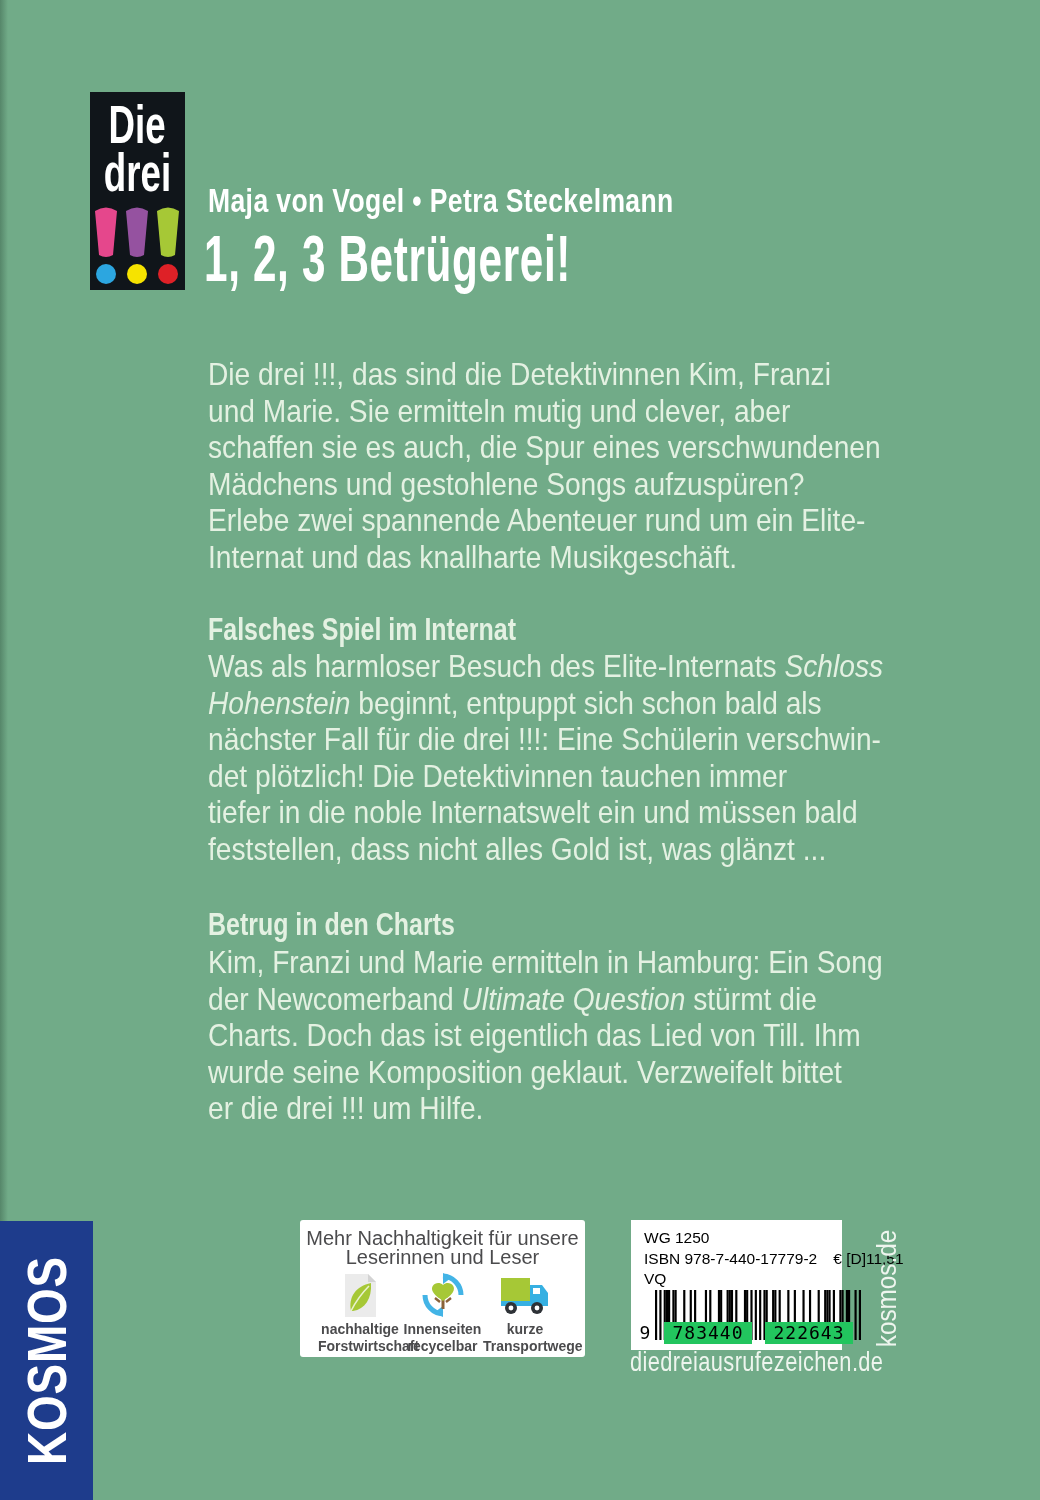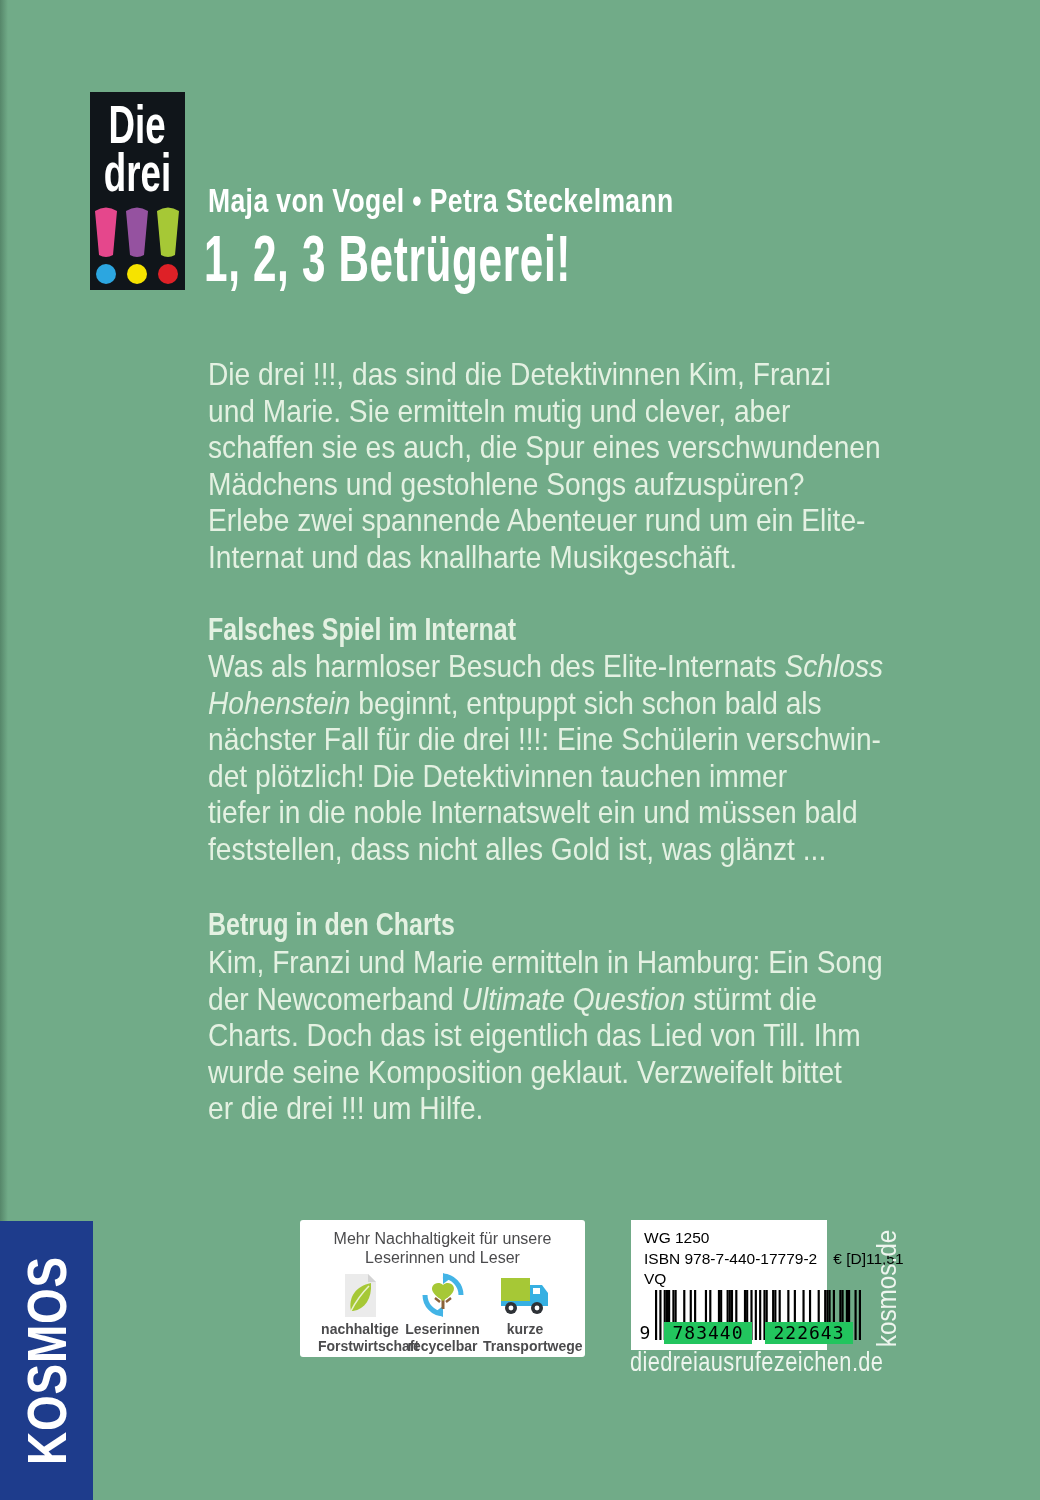--- a/index.html
+++ b/index.html
@@ -68,31 +68,31 @@
     color:#fff;font-size:56px;font-weight:bold;white-space:nowrap;
     transform:rotate(-90deg) scaleX(0.82);letter-spacing:1px;
   }
   
   .sustain-box{
     position:absolute;left:300px;top:1220px;width:285px;height:137px;
     background:#fff;border-radius:3px;color:#4b4b4d;text-align:center;
     box-sizing:border-box;
   }
   .sustain-title{
-    font-size:16px;line-height:19px;margin-top:9px;white-space:pre-line;
+    font-size:20px;line-height:19px;margin-top:9px;white-space:pre-line;
   }
   .sustain-items{
     display:flex;justify-content:space-between;padding:0 18px;margin-top:6px;
   }
   .sustain-item{width:84px;}
   .sustain-item svg{display:block;margin:0 auto;}
   .sustain-label{font-size:14px;line-height:17px;white-space:pre-line;margin-top:3px;font-weight:bold;}
   
   .barcode-box{
-    position:absolute;left:631px;top:1220px;width:196px;height:130px;
+    position:absolute;left:631px;top:1220px;width:211px;height:130px;
     background:#fff;color:#000;box-sizing:border-box;
   }
   .bc-meta{margin:8px 0 0 13px;font-size:15.5px;line-height:20.5px;}
   .bc-line{white-space:nowrap;}
   .bc-price{margin-left:16px;}
   .bc-wrap{position:absolute;left:12px;top:70px;width:220px;height:52px;}
   .bc-wrap svg{position:absolute;left:12px;top:0;}
   .bc-digit{
     position:absolute;top:32px;height:22px;background:#22c55e;
     font-family:"DejaVu Sans Mono",monospace;font-size:18px;line-height:22px;
@@ -187,21 +187,21 @@
       <div class="sustain-item">
         <svg width="46" height="45" viewBox="0 0 46 45">
           <path d="M23 3 A 19 19 0 0 1 41 22" stroke="#43b4e6" stroke-width="5" fill="none"></path>
           <path d="M23 41 A 19 19 0 0 1 5 22" stroke="#43b4e6" stroke-width="5" fill="none"></path>
           <path d="M23 0 l8 5 -8 6 z" fill="#43b4e6"></path>
           <path d="M23 44 l-8 -5 8 -6 z" fill="#43b4e6"></path>
           <rect x="21.5" y="25" width="3" height="11" fill="#8a6239"></rect>
           <path d="M20 29 l-5 -4 M26 29 l5 -4" stroke="#8a6239" stroke-width="2.4" fill="none"></path>
           <path d="M23 12 C 18 7, 9 12, 13 19 C 16 24, 21 26, 23 28 C 25 26, 30 24, 33 19 C 37 12, 28 7, 23 12 Z" fill="#a6c836"></path>
         </svg>
-        <div class="sustain-label">Leserinnen
+        <div class="sustain-label">Innenseiten
 recycelbar</div>
       </div>
       <div class="sustain-item">
         <svg width="52" height="45" viewBox="0 0 52 45">
           <rect x="2" y="5" width="29" height="23" fill="#a6c836"></rect>
           <path d="M31 12 h12 l6 8 v11 h-18 z" fill="#36b0e2"></path>
           <rect x="34" y="15" width="7" height="6" fill="#ffffff"></rect>
           <rect x="2" y="28" width="47" height="5" fill="#36b0e2"></rect>
           <circle cx="12" cy="35" r="6" fill="#2e3237"></circle>
           <circle cx="12" cy="35" r="2.4" fill="#ffffff"></circle>

